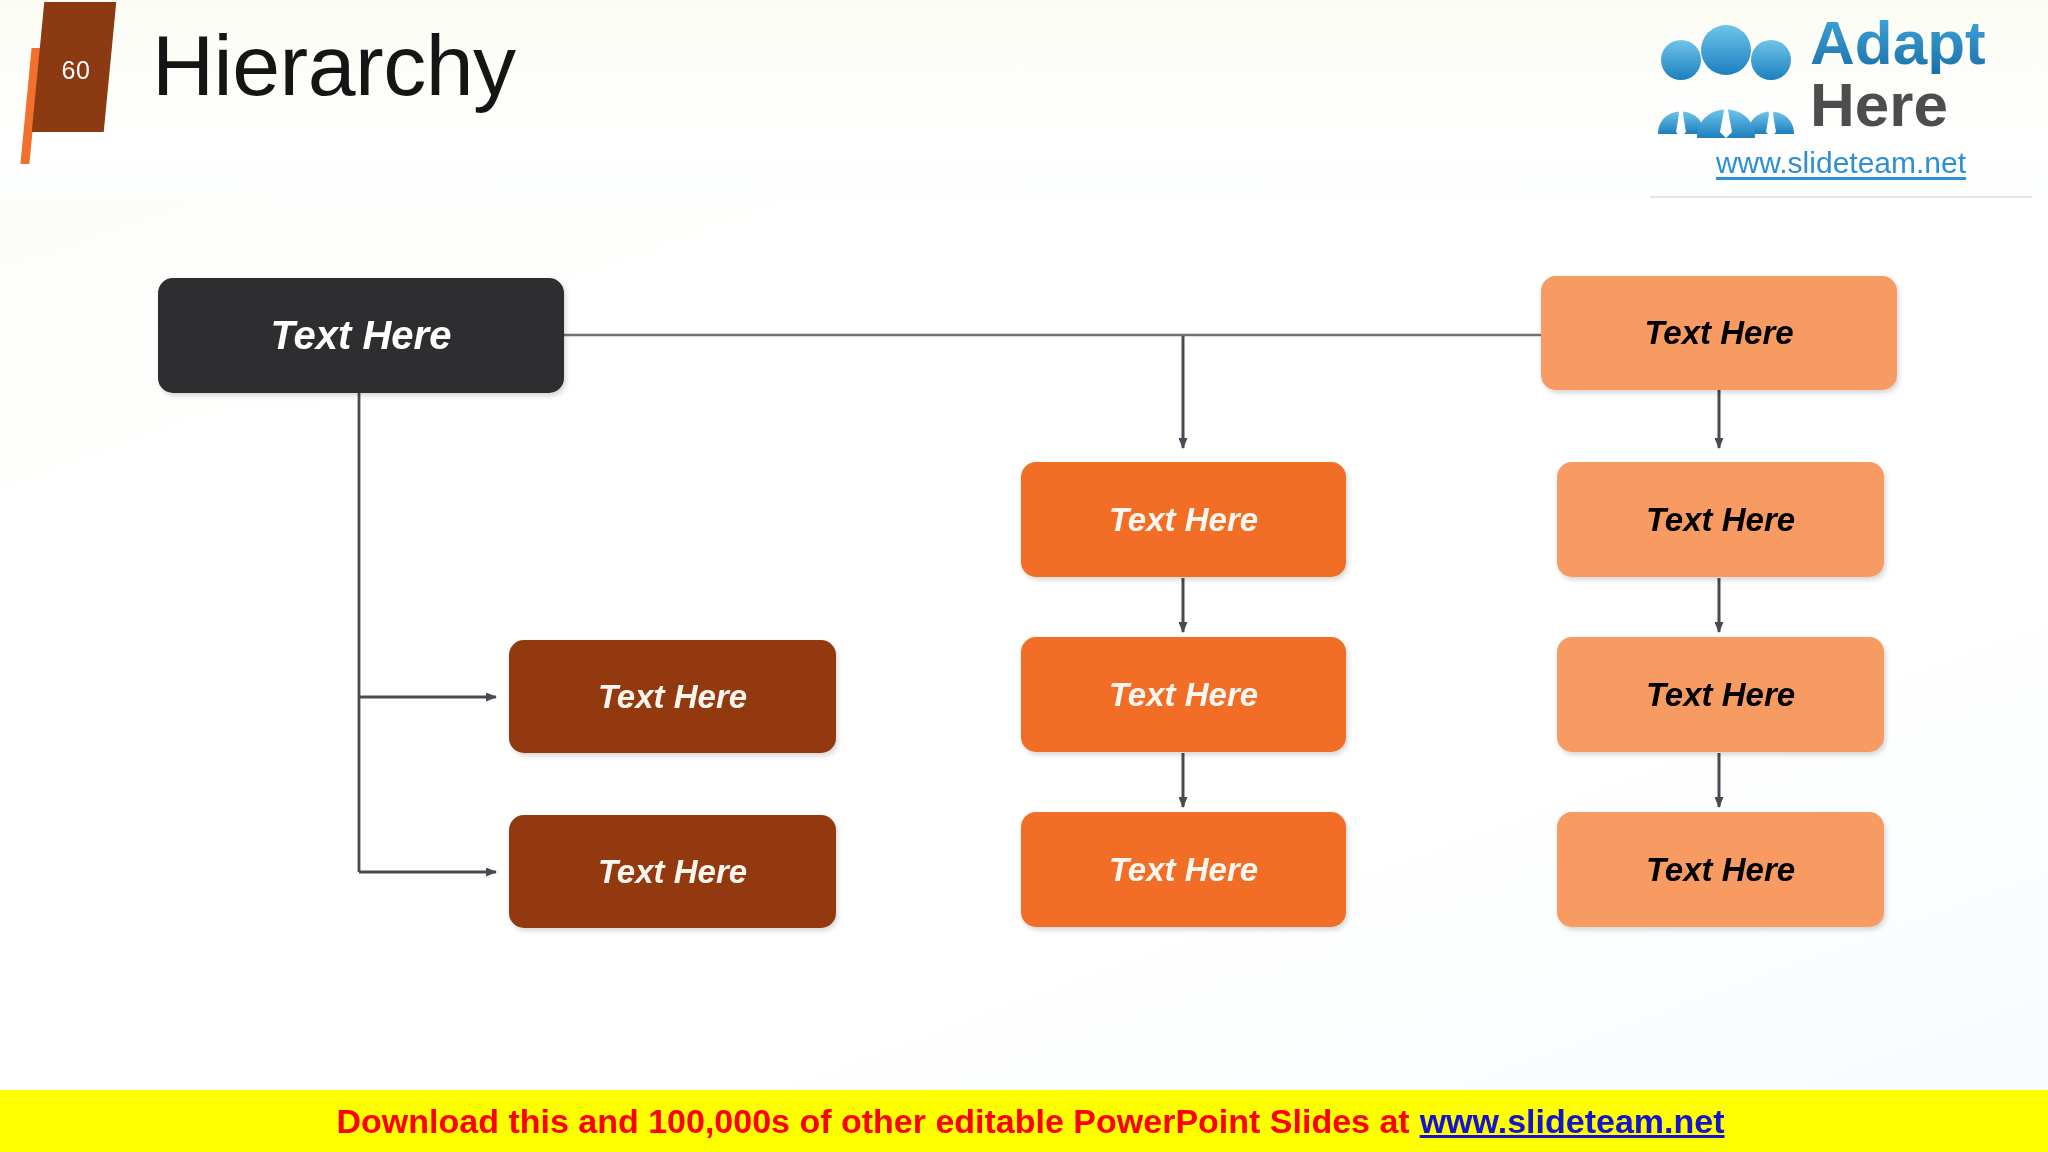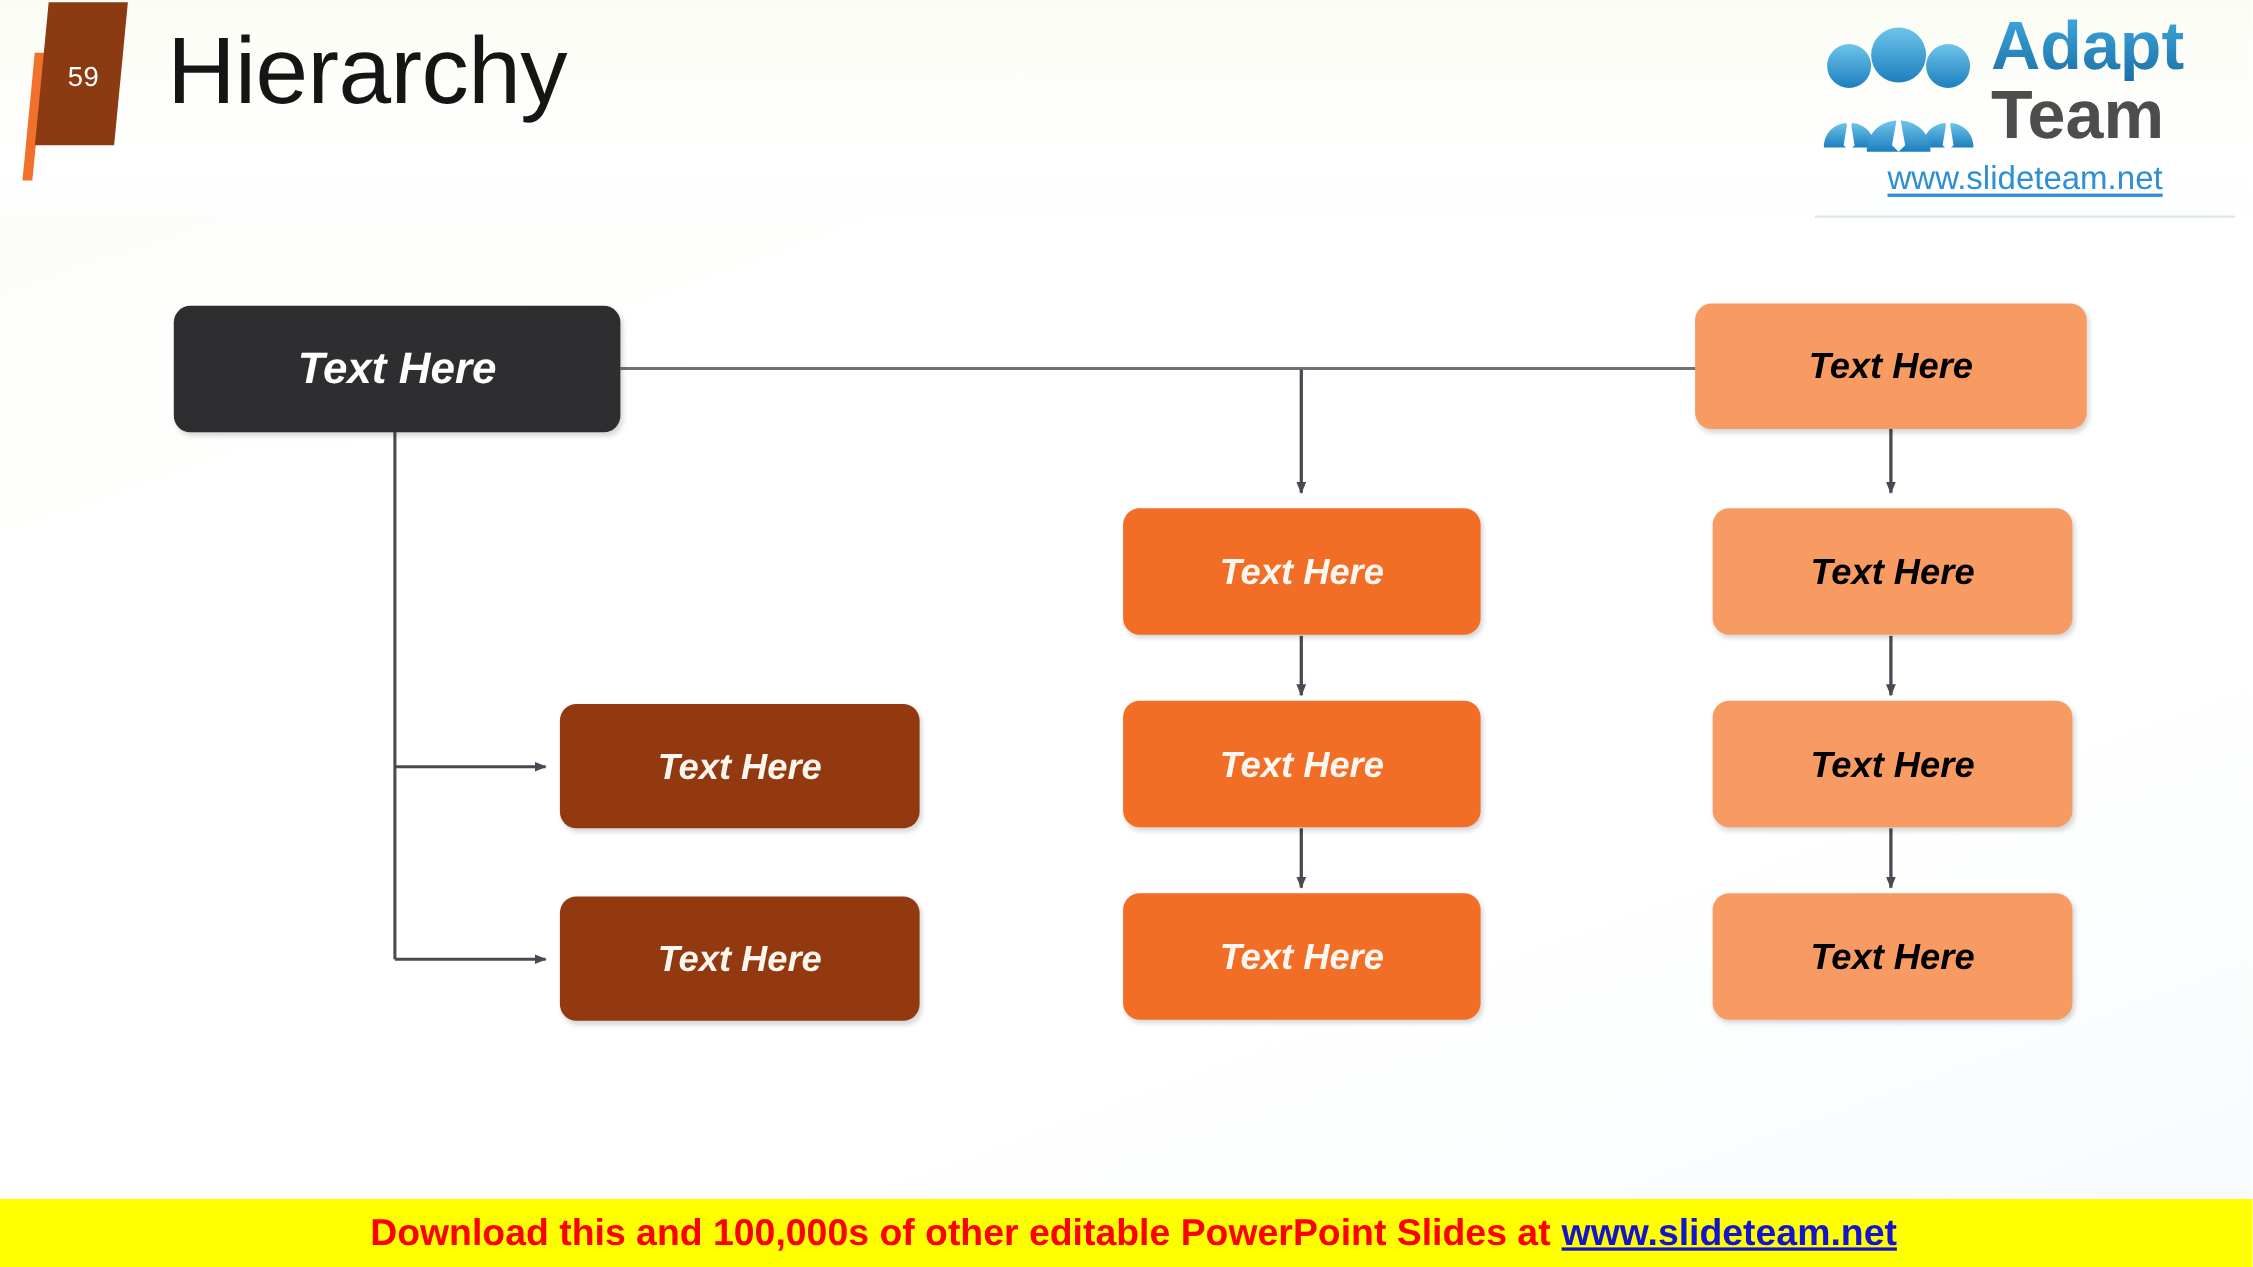--- a/index.html
+++ b/index.html
@@ -186,21 +186,21 @@
 </style>
 </head>
 <body>
 
 <div id="slide">
 
   <div id="header-band"></div>
 
   <div id="slide-number-accent"></div>
   <div id="slide-number-badge"></div>
-  <div id="slide-number-label">59</div>
+  <div id="slide-number-label">60</div>
 
   <div id="page-title">Hierarchy</div>
 
   <div id="logo">
     <svg id="logo-people" viewBox="0 0 140 118">
       <defs>
         <linearGradient id="blueGrad" x1="0" y1="0" x2="0" y2="1">
           <stop offset="0%" stop-color="#6fc4ea"></stop>
           <stop offset="100%" stop-color="#1c7fbe"></stop>
         </linearGradient>
@@ -212,21 +212,21 @@
 
       <circle cx="115" cy="38" r="20" fill="url(#blueGrad)"></circle>
       <path d="M92 112 C92 82 138 82 138 112 Z" fill="url(#blueGrad)"></path>
       <path d="M111 84 l8 0 l-2 8 l3 18 l-5 5 l-5 -5 l3 -18 z" fill="#ffffff"></path>
 
       <circle cx="70" cy="28" r="25" fill="url(#blueGrad)"></circle>
       <path d="M41 116 C41 78 99 78 99 116 Z" fill="url(#blueGrad)"></path>
       <path d="M65 78 l10 0 l-3 10 l4 22 l-6 6 l-6 -6 l4 -22 z" fill="#ffffff"></path>
     </svg>
     <div id="logo-slide">Adapt</div>
-    <div id="logo-team">Team</div>
+    <div id="logo-team">Here</div>
     <div id="logo-url">www.slideteam.net</div>
     <div id="logo-rule"></div>
   </div>
 
   <div id="diagram">
 
     <svg id="connector-layer" viewBox="0 0 2048 1152">
       <defs>
         <marker id="arrowRight" markerWidth="11" markerHeight="9" refX="10" refY="4.5" orient="auto" markerUnits="userSpaceOnUse">
           <path d="M0,0 L11,4.5 L0,9 z" fill="#4a4a52"></path>

